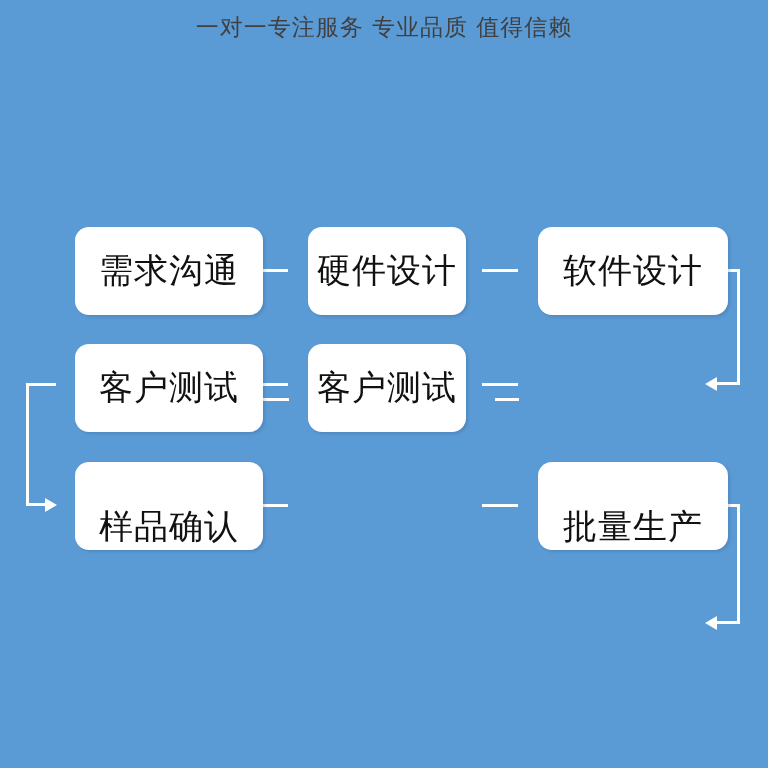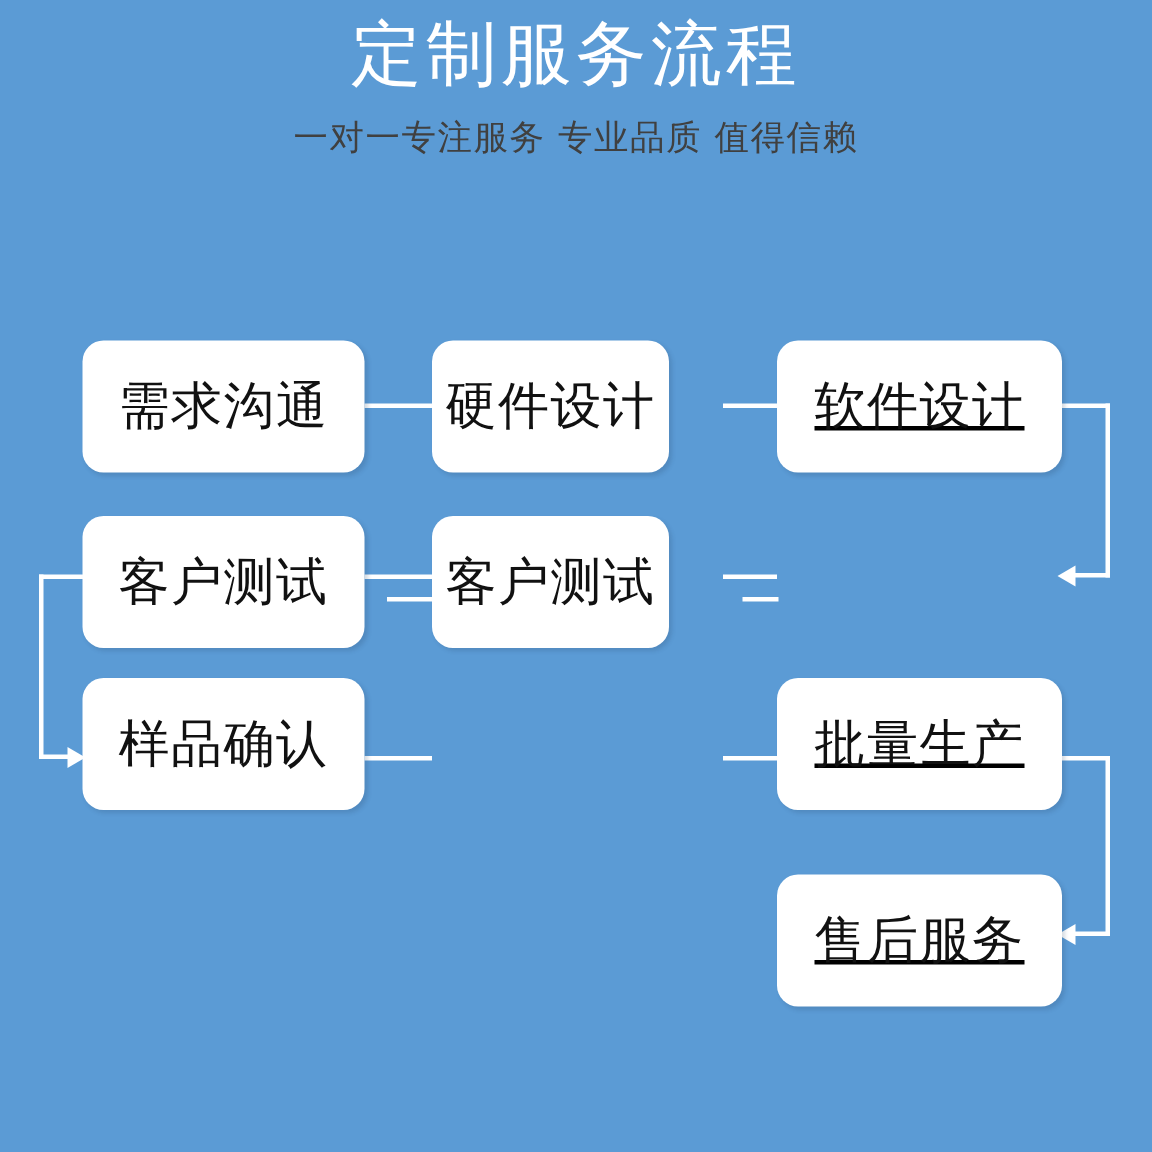--- a/index.html
+++ b/index.html
@@ -51,40 +51,41 @@
 
   
   .flow-box {
     position: absolute;
     background: #ffffff;
     border-radius: 14px;
     box-shadow: 2px 2px 3px rgba(40, 70, 105, 0.20);
     display: flex;
     align-items: center;
     justify-content: center;
+    margin-left: 20px;
   }
   .flow-box .box-label {
     font-family: "DejaVu Serif", "Liberation Serif", serif;
     font-size: 34px;
     font-weight: 400;
     color: #111111;
     letter-spacing: 1px;
     white-space: nowrap;
   }
 
   
   .r1 { top: 227px; height: 88px; }
   .r2 { top: 344px; height: 88px; }
-  .r3 { top: 452px; height: 88px; }
+  .r3 { top: 462px; height: 88px; align-items: flex-end; }
   .r4 { top: 583px; height: 88px; }
 
   
   .c1 { left: 55px;  width: 188px; }
   .c2 { left: 288px; width: 158px; }
-  .c3 { left: 518px; width: 190px; text-decoration: underline; }
+  .c3 { left: 518px; width: 190px; }
 
   
   .conn {
     position: absolute;
     background: #ffffff;
   }
   .conn-h { height: 3px; }
   .conn-v { width: 3px; }
 
   
@@ -103,21 +104,20 @@
     border-bottom: 7px solid transparent;
     border-left: 12px solid #ffffff;
   }
 </style>
 </head>
 <body>
 
 <div id="poster">
 
   <div class="header">
-    <h1 class="poster-title">定制服务流程</h1>
     <div class="poster-subtitle">一对一专注服务 专业品质 值得信赖</div>
   </div>
 
   <div class="conn conn-h" style="left:243px; top:269px; width:45px;"></div>
 
   <div class="conn conn-h" style="left:482px; top:269px; width:36px;"></div>
 
   <div class="conn conn-h" style="left:708px; top:269px; width:32px;"></div>
   <div class="conn conn-v" style="left:737px; top:269px; height:116px;"></div>
   <div class="conn conn-h" style="left:716px; top:382px; width:24px;"></div>
@@ -160,17 +160,14 @@
     <span class="box-label">客户测试</span>
   </div>
 
   <div class="flow-box r3 c1">
     <span class="box-label">样品确认</span>
   </div>
   <div class="flow-box r3 c3">
     <span class="box-label">批量生产</span>
   </div>
 
-  <div class="flow-box r4 c3">
-    <span class="box-label">售后服务</span>
-  </div>
 
 </div>
 
 </body></html>

